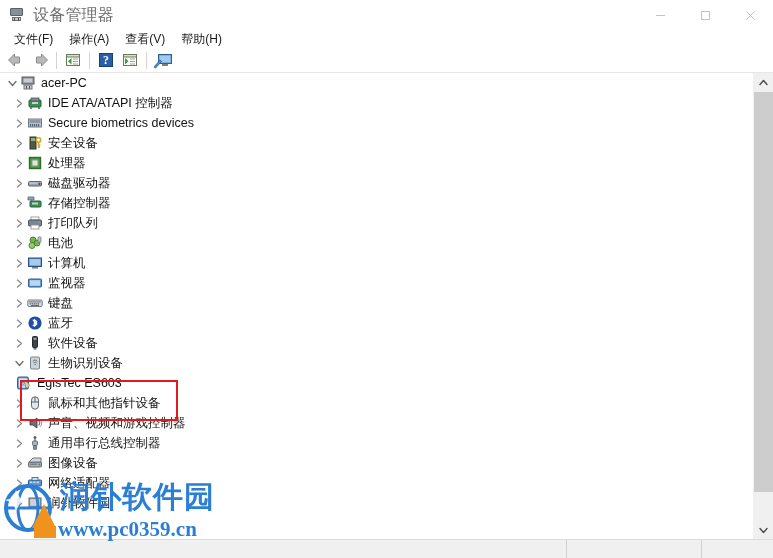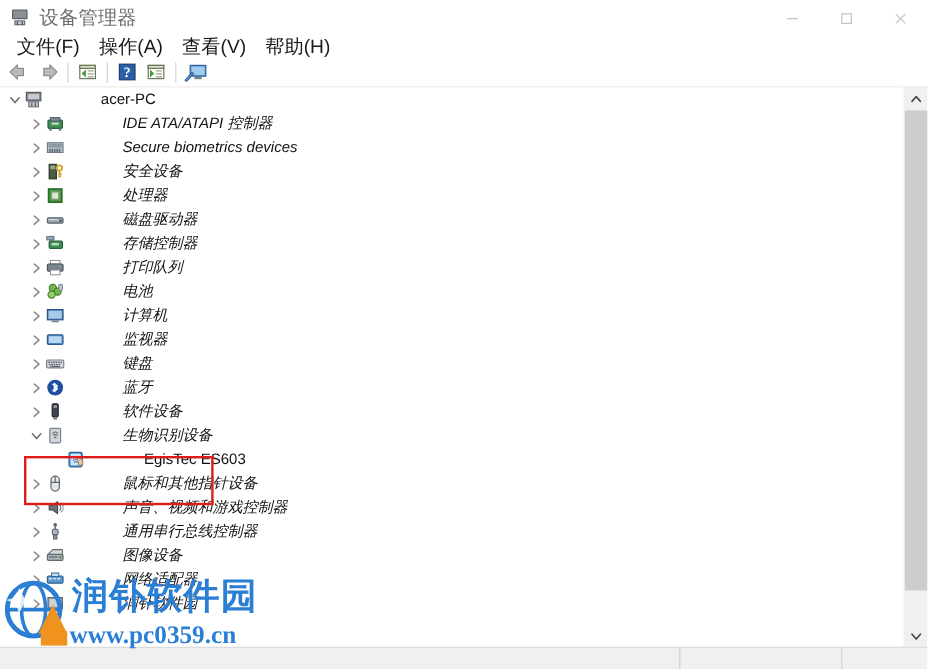--- a/index.html
+++ b/index.html
@@ -86,21 +86,21 @@
     position: absolute;
     left: 0; top: 30px;
     width: 773px; height: 18px;
     background: #ffffff;
     display: flex;
     align-items: center;
     padding-left: 6px;
     box-sizing: border-box;
   }
   .menu-item {
-    font-size: 16px;
+    font-size: 12px;
     color: #1a1a1a;
     padding: 1px 8px;
     white-space: nowrap;
     text-align: center;
   }
 
   
   #toolbar {
     position: absolute;
     left: 0; top: 48px;
@@ -155,27 +155,26 @@
   .ticon {
     width: 16px; height: 16px;
     flex: none;
     position: relative;
     margin-right: 5px;
   }
   .tlabel {
     font-size: 12.5px;
     color: #111111;
     line-height: 16px;
-    margin-left: 43px;
   }
 
   
   .lvl0 { padding-left: 4px; }
-  .lvl1 { padding-left: 22px; font-style: italic; }
-  .lvl2 { padding-left: 40px; }
+  .lvl1 { padding-left: 11px; }
+  .lvl2 { }
 
   
   #red-box {
     position: absolute;
     left: 20px;
     top: 380px;
     width: 158px;
     height: 41px;
     border: 2px solid #e01b1b;
     box-sizing: border-box;

